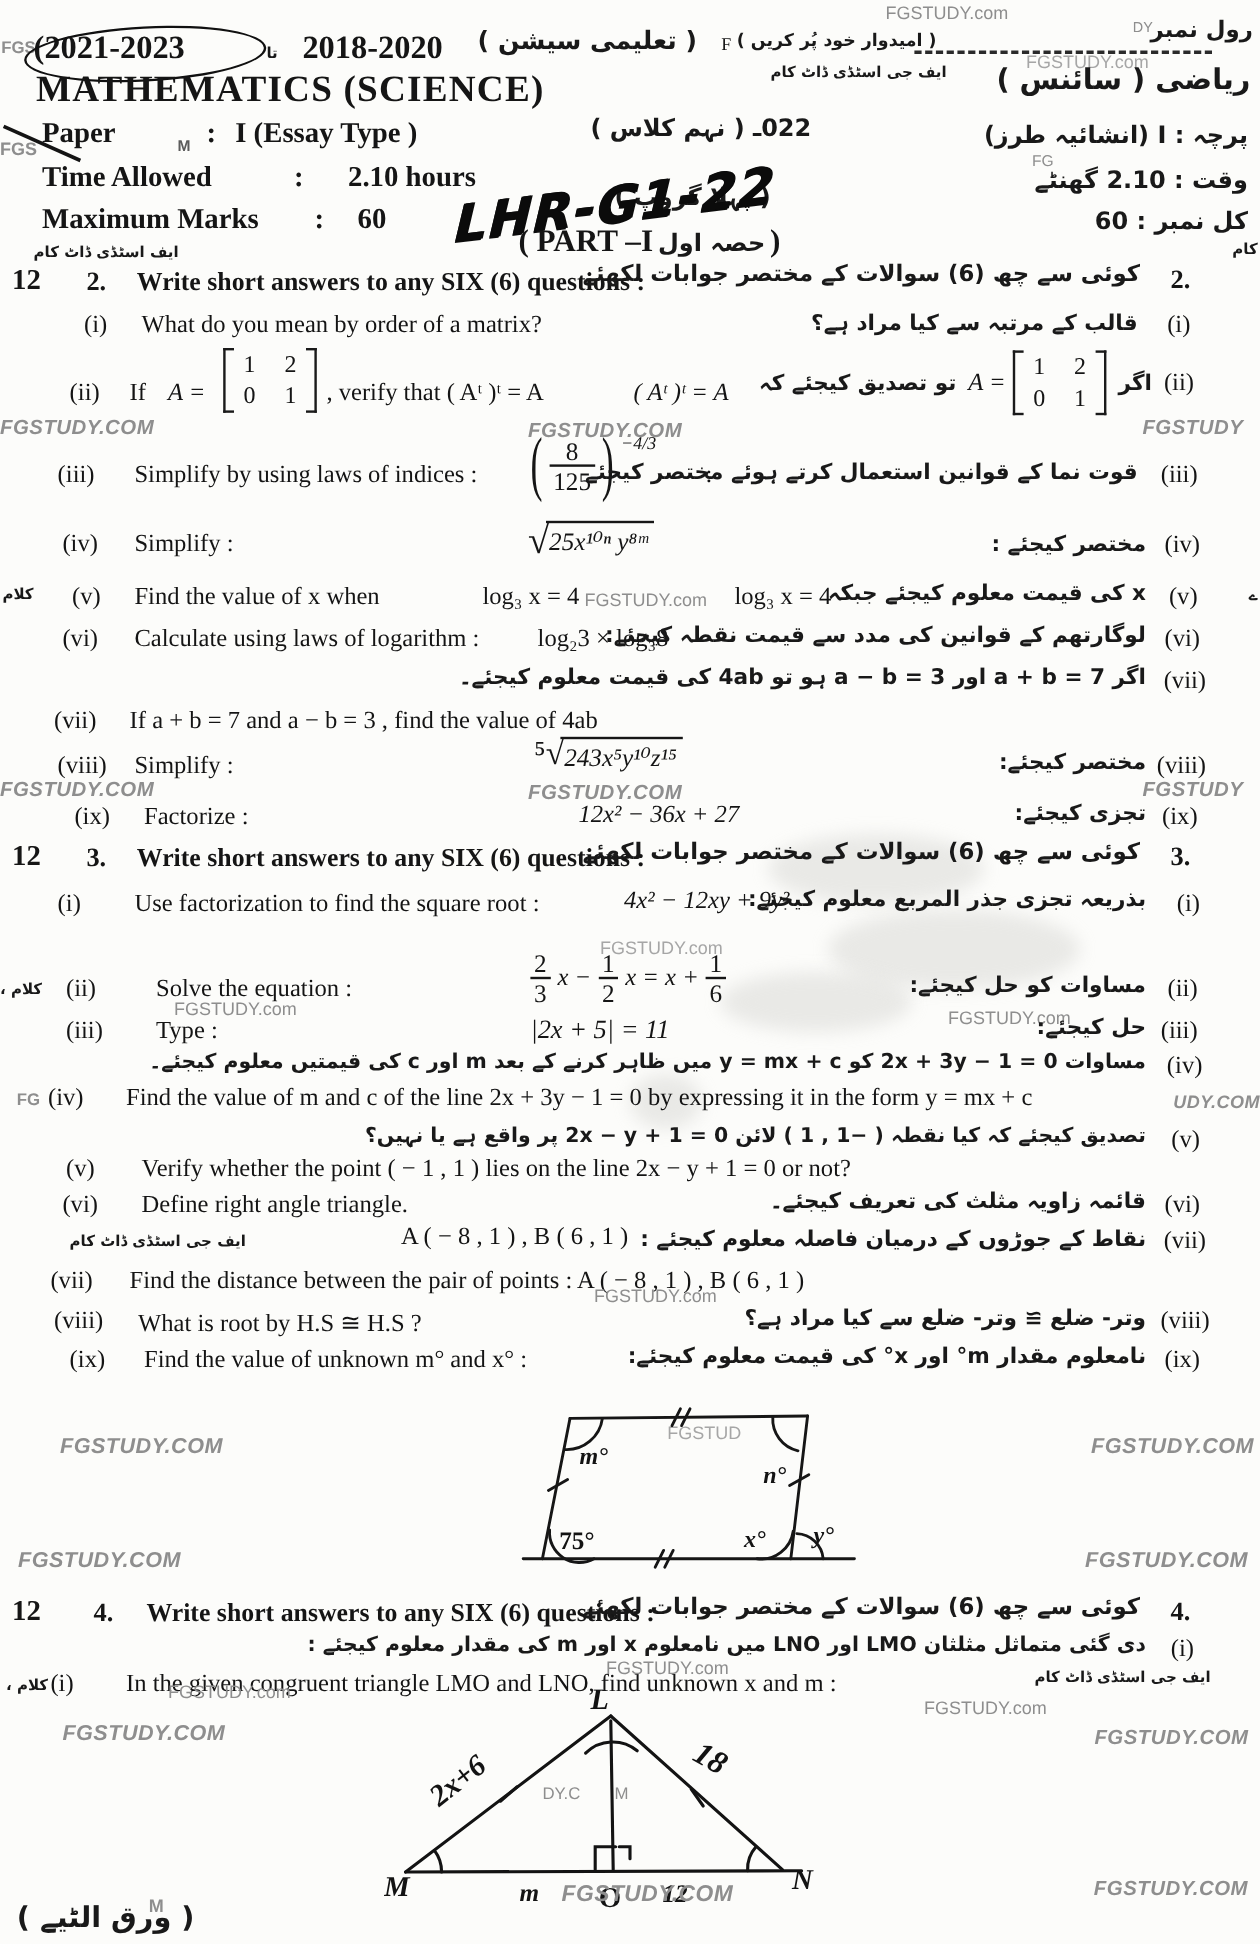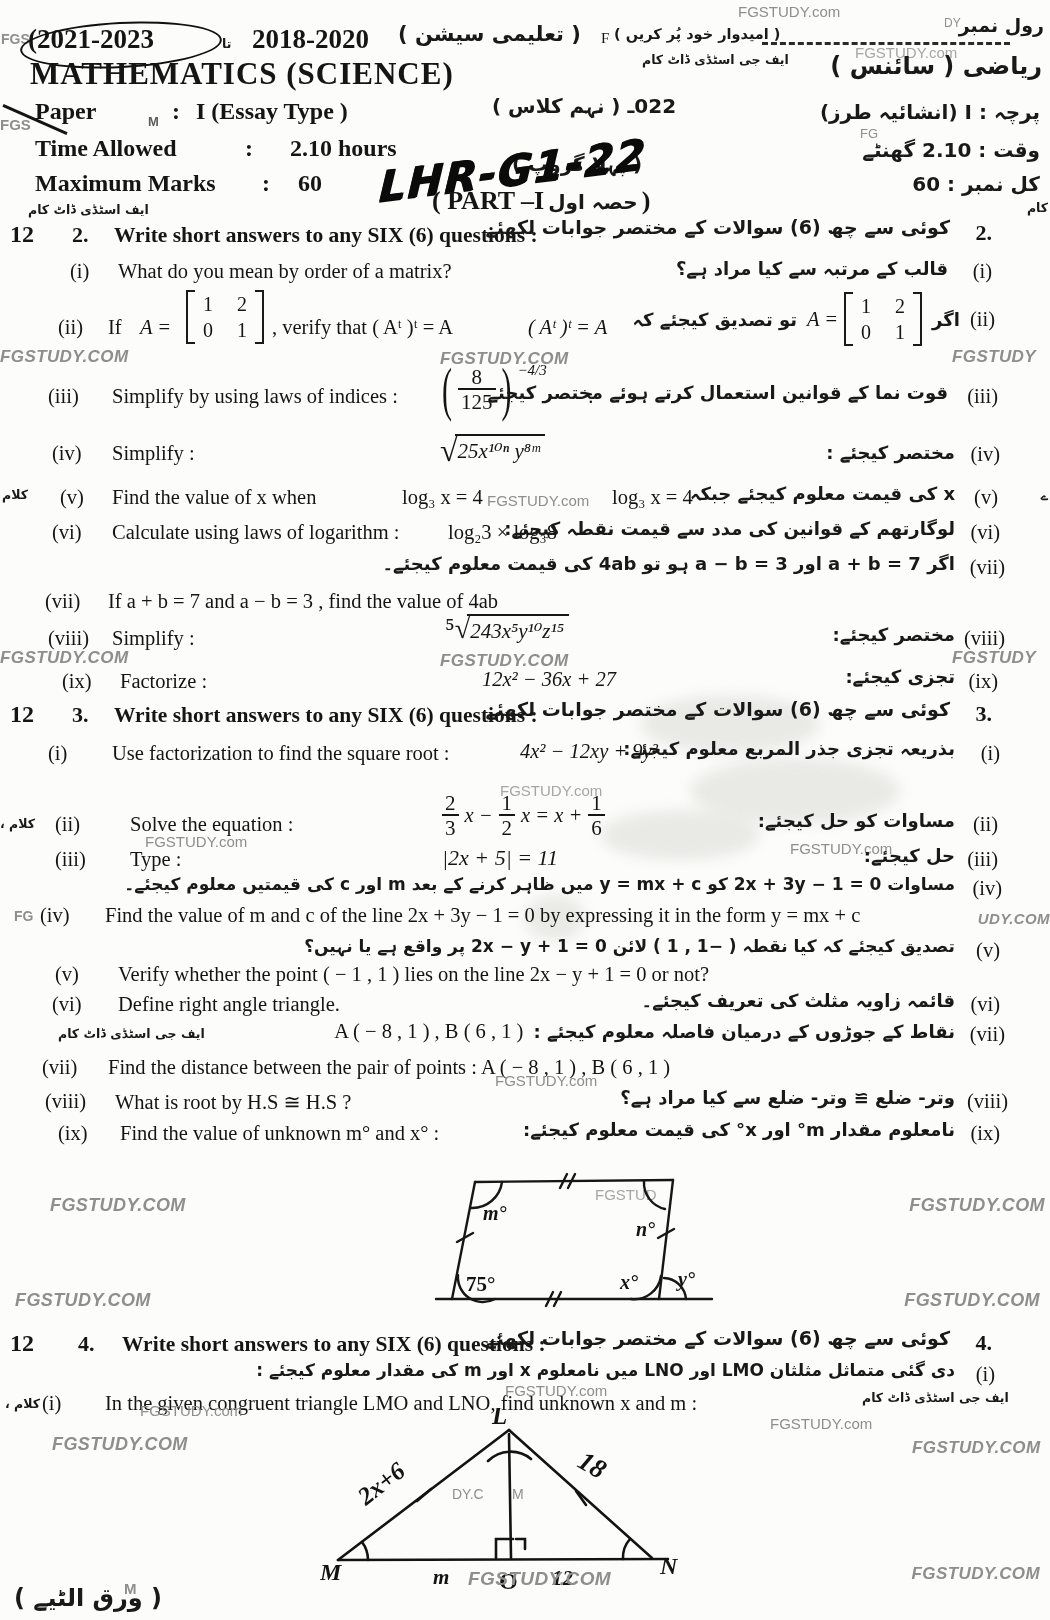--- a/index.html
+++ b/index.html
@@ -304,21 +304,21 @@
   <span class="abs ur" dir="rtl" style="right:95px;top:1087px">وتر- ضلع  ≅  وتر- ضلع سے کیا مراد ہے؟</span>
   <span class="abs ser en-t" style="right:42px;top:1090px">(viii)</span>
 
   <span class="abs ser en-t" style="left:58px;top:1122px">(ix)</span>
   <span class="abs ur" dir="rtl" style="right:95px;top:1119px">نامعلوم مقدار m° اور x° کی قیمت معلوم کیجئے:</span>
   <span class="abs ser en-t" style="left:120px;top:1122px">Find the value of unknown   m°  and  x°  :</span>
   <span class="abs ser en-t" style="right:50px;top:1122px">(ix)</span>
 
   <span class="abs wm wmC" style="left:50px;top:1195px;font-size:18px">FGSTUDY.COM</span>
   <span class="abs wm wmC" style="right:5px;top:1195px;font-size:18px">FGSTUDY.COM</span>
-  <span class="abs wm wmM wmF" style="left:595px;top:1186px">FGSTUD</span>
+  <span class="abs wm wmM wmF" style="left:556px;top:1186px">FGSTUD</span>
 
   <svg class="abs" style="left:428px;top:1172px" width="300" height="142" viewBox="0 0 300 142">
     <g fill="none" stroke="#161616" stroke-width="2.4" stroke-linecap="round">
       <path d="M47,10 L245,8"></path>
       <path d="M47,10 L24,127"></path>
       <path d="M245,8 L231,127"></path>
       <path d="M8,127 L284,127"></path>
       <path d="M74,10 A30,30 0 0 1 43,36"></path>
       <path d="M216,9 A27,27 0 0 0 237,37"></path>
       <path d="M30,103 A25,25 0 0 0 67,127"></path>

